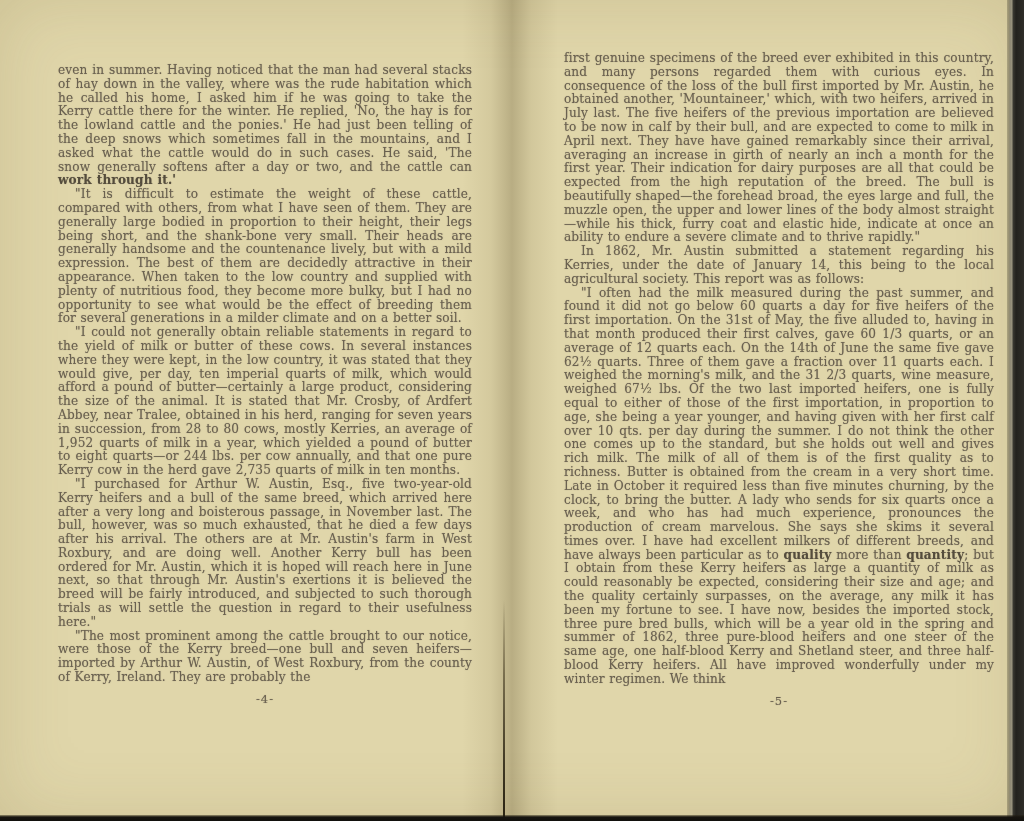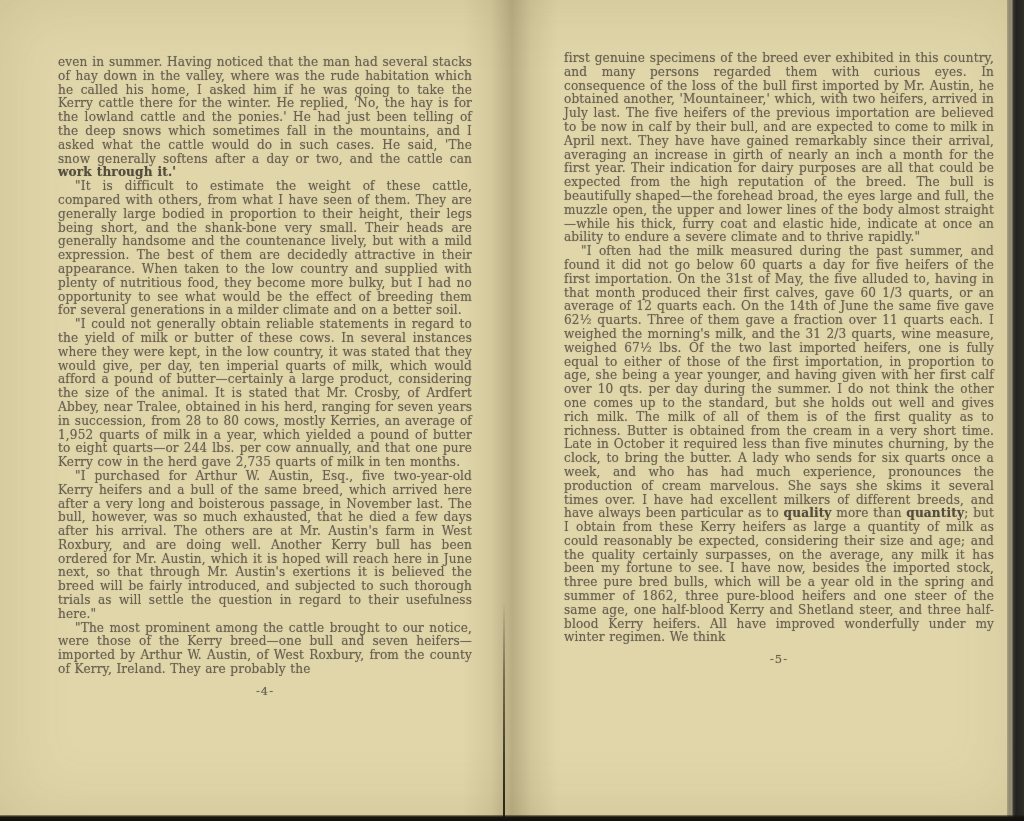--- a/index.html
+++ b/index.html
@@ -82,21 +82,21 @@
     left: 0;
     bottom: 0;
     width: 100%;
     height: 6px;
     background: linear-gradient(180deg, rgba(40,34,16,0.35) 0px, #181510 2px, #11100c 6px);
   }
   .page {
     position: absolute;
     color: var(--ink, #6a6150);
   }
-  .page-left  { left: 58px;  top: 56px; width: 414px; }
+  .page-left  { left: 58px;  top: 64px; width: 414px; }
   .page-right { left: 564px; top: 52px; width: 430px; }
   .text-block {
     font-size: 12.1px;
     line-height: 13.8px;
     text-align: justify;
     letter-spacing: 0.15px;
     word-spacing: 0.5px;
     text-shadow: 0 0 1px rgba(106,97,80,0.55);
   }
   .text-block p.para {
@@ -131,20 +131,21 @@
         <p class="para indent"><span>"I could not generally obtain reliable statements in regard to the yield of milk or butter of these cows.  In several instances where they were kept, in the low country, it was stated that they would give, per day, ten imperial quarts of milk, which would afford a pound of butter—certainly a large product, considering the size of the animal.  It is stated that Mr. Crosby, of Ardfert Abbey, near Tralee, obtained in his herd, ranging for seven years in succession, from 28 to 80 cows, mostly Kerries, an average of 1,952 quarts of milk in a year, which yielded a pound of butter to eight quarts—or 244 lbs. per cow annually, and that one pure Kerry cow in the herd gave 2,735 quarts of milk in ten months.</span></p>
         <p class="para indent"><span>"I purchased for Arthur W. Austin, Esq., five two-year-old Kerry heifers and a bull of the same breed, which arrived here after a very long and boisterous passage, in November last.  The bull, however, was so much exhausted, that he died a few days after his arrival.  The others are at Mr. Austin's farm in West Roxbury, and are doing well.  Another Kerry bull has been ordered for Mr. Austin, which it is hoped will reach here in June next, so that through Mr. Austin's exertions it is believed the breed will be fairly introduced, and subjected to such thorough trials as will settle the question in regard to their usefulness here."</span></p>
         <p class="para indent"><span>"The most prominent among the cattle brought to our notice, were those of the Kerry breed—one bull and seven heifers—imported by Arthur W. Austin, of West Roxbury, from the county of Kerry, Ireland.  They are probably the</span></p>
       </div>
     <div class="page-number">-4-</div>
   </div>
 
   <div class="page page-right">
     <div class="text-block" id="right-text">
         <p class="para"><span>first genuine specimens of the breed ever exhibited in this country, and many persons regarded them with curious eyes.  In consequence of the loss of the bull first imported by Mr. Austin, he obtained another, 'Mountaineer,' which, with two heifers, arrived in July last.  The five heifers of the previous importation are believed to be now in calf by their bull, and are expected to come to milk in April next.  They have have gained remarkably since their arrival, averaging an increase in girth of nearly an inch a month for the first year.  Their indication for dairy purposes are all that could be expected from the high reputation of the breed.  The bull is beautifully shaped—the forehead broad, the eyes large and full, the muzzle open, the upper and lower lines of the body almost straight—while his thick, furry coat and elastic hide, indicate at once an ability to endure a severe climate and to thrive rapidly."</span></p>
+        <p class="para indent"><span>In 1862, Mr. Austin submitted a statement regarding his Kerries, under the date of January 14, this being to the local agricultural society.  This report was as follows:</span></p>
         <p class="para indent"><span>"I often had the milk measured during the past summer, and found it did not go below 60 quarts a day for five heifers of the first importation.  On the 31st of May, the five alluded to, having in that month produced their first calves, gave 60 1/3 quarts, or an average of 12 quarts each.  On the 14th of June the same five gave 62½ quarts.  Three of them gave a fraction over 11 quarts each.  I weighed the morning's milk, and the 31 2/3 quarts, wine measure, weighed 67½ lbs. Of the two last imported heifers, one is fully equal to either of those of the first importation, in proportion to age, she being a year younger, and having given with her first calf over 10 qts. per day during the summer.  I do not think the other one comes up to the standard, but she holds out well and gives rich milk.  The milk of all of them is of the first quality as to richness.  Butter is obtained from the cream in a very short time.  Late in October it required less than five minutes churning, by the clock, to bring the butter.  A lady who sends for six quarts once a week, and who has had much experience, pronounces the production of cream marvelous.  She says she skims it several times over.  I have had excellent milkers of different breeds, and have always been particular as to </span><span class="bold">quality</span><span> more than </span><span class="bold">quantity</span><span>; but I obtain from these Kerry heifers as large a quantity of milk as could reasonably be expected, considering their size and age; and the quality certainly surpasses, on the average, any milk it has been my fortune to see.  I have now, besides the imported stock, three pure bred bulls, which will be a year old in the spring and summer of 1862, three pure-blood heifers and one steer of the same age, one half-blood Kerry and Shetland steer, and three half-blood Kerry heifers.  All have improved wonderfully under my winter regimen.  We think</span></p>
       </div>
     <div class="page-number">-5-</div>
   </div>
 
   <div class="right-edge"></div>
   <div class="bottom-edge"></div>
 </div>
 
 </body></html>

